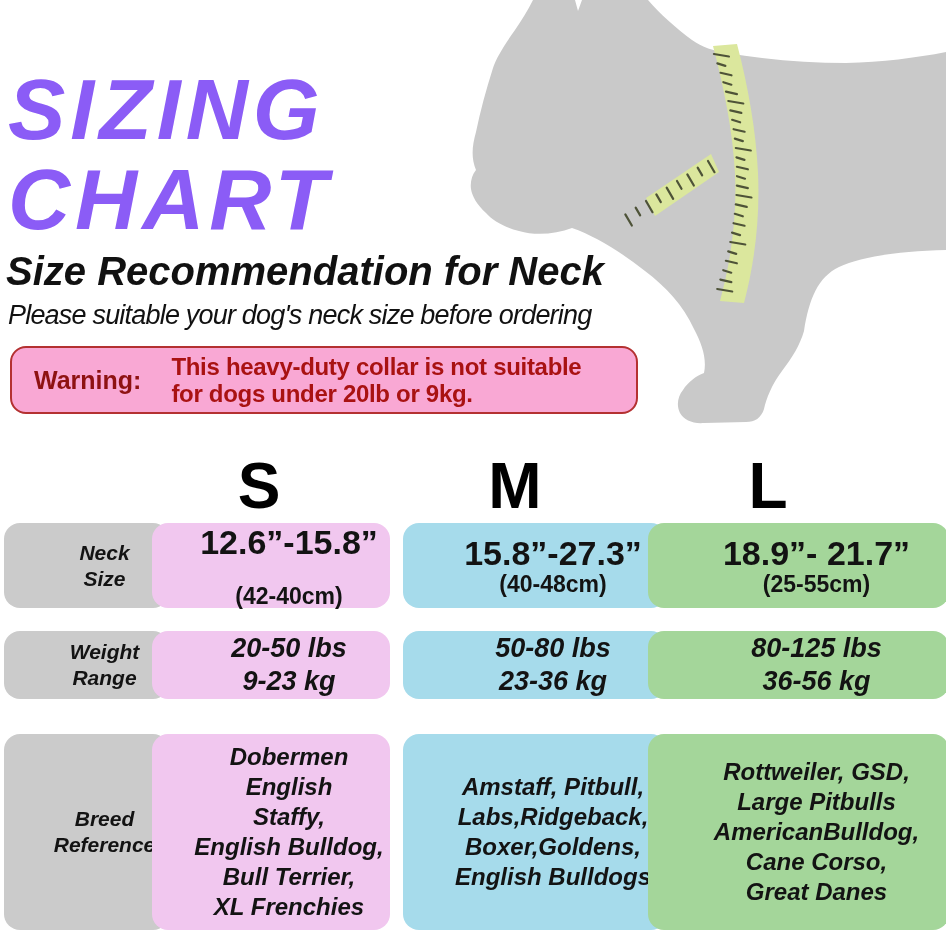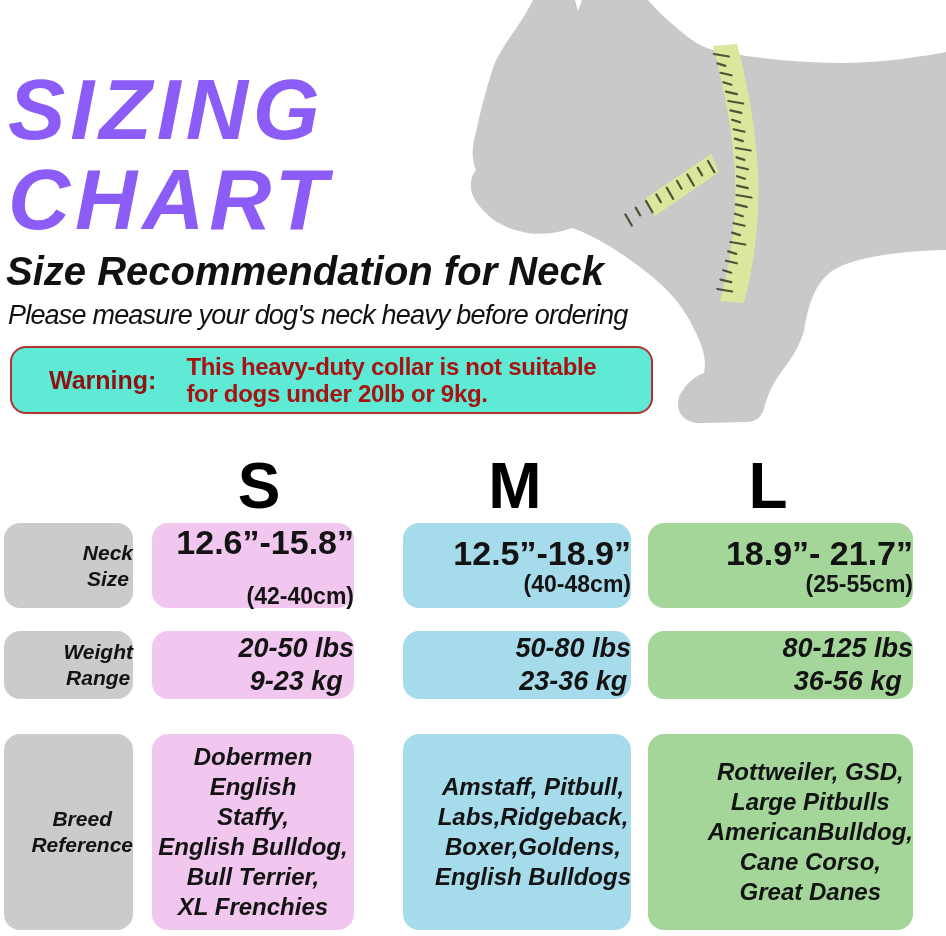--- a/index.html
+++ b/index.html
@@ -10,32 +10,32 @@
   
   .title{position:absolute;left:8px;top:64px;z-index:2;
          font-style:italic;font-weight:700;font-size:86px;line-height:90px;
          letter-spacing:5px;}
   .subtitle{position:absolute;left:6px;top:249px;z-index:2;
             font-style:italic;font-weight:700;font-size:40px;line-height:44px;}
   .note{position:absolute;left:8px;top:298px;z-index:2;
         font-style:italic;font-weight:400;font-size:27px;line-height:34px;letter-spacing:-0.8px;}
   
   .warning-box{position:absolute;left:10px;top:346px;width:624px;height:64px;z-index:2;
-               border:2px solid;border-radius:16px;background:#5eead4;
-               display:flex;align-items:center;padding-left:15px;}
+               border:2px solid;border-radius:16px;background:#f9a8d4;
+               display:flex;align-items:center;}
   .warning-label{font-weight:700;font-size:25px;margin-left:22px;flex:0 0 auto;}
   .warning-message{font-weight:700;font-size:24px;line-height:27px;margin-left:30px;
                    letter-spacing:-0.3px;white-space:pre-line;}
   
   .size-header{position:absolute;top:456px;z-index:2;text-align:center;
                font-weight:700;font-size:64px;line-height:60px;color:#000;}
   .h-s{left:152px;width:214px;} .h-m{left:403px;width:224px;} .h-l{left:648px;width:240px;}
   .cell{position:absolute;z-index:2;border-radius:16px;color:#131313;
-        display:flex;flex-direction:column;align-items:flex-end;justify-content:center;
-        text-align:center;}
+        display:flex;flex-direction:column;align-items:center;justify-content:center;
+        text-align:center;padding-left:36px;}
   .c-label{left:4px;width:129px;font-style:italic;font-weight:700;font-size:21px;line-height:26px;white-space:pre-line;}
   .c-s{left:152px;width:202px;gap:23px;} .c-m{left:403px;width:228px;} .c-l{left:648px;width:265px;}
   .r1{top:523px;height:85px;} .r2{top:631px;height:68px;} .r3{top:734px;height:196px;}
   .r1 .main{font-weight:700;font-size:34px;line-height:38px;white-space:pre-line;}
   .r1 .sub{font-weight:700;font-size:23px;line-height:25px;}
   .r2 .main{font-style:italic;font-weight:700;font-size:27px;line-height:33px;white-space:pre-line;}
   .r3 .main{font-style:italic;font-weight:700;font-size:24px;line-height:30px;white-space:pre-line;}
 </style>
 </head>
 <body>
@@ -113,42 +113,42 @@
         <line x1="635.6666666666666" y1="207.66666666666669" x2="640.1666666666666" y2="215.4066666666667" stroke="#4e5338" stroke-width="2.2" stroke-linecap="round"></line>
         <line x1="625.3333333333334" y1="214.33333333333331" x2="631.8333333333334" y2="225.51333333333332" stroke="#4e5338" stroke-width="2.2" stroke-linecap="round"></line>
       </g>
   </svg>
 
   <div class="title" style="color: #8b5cf6;">
     <div>SIZING</div>
     <div>CHART</div>
   </div>
   <div class="subtitle" style="color: rgb(17, 17, 17);">Size Recommendation for Neck</div>
-  <div class="note" style="color: rgb(17, 17, 17);">Please measure your dog's neck heavy before ordering</div>
+  <div class="note" style="color: rgb(17, 17, 17);">Please suitable your dog's neck size before ordering</div>
 
   <div class="warning-box" style="border-color: rgb(180, 49, 49);">
     <span class="warning-label" style="color: rgb(142, 18, 18);">Warning:</span>
     <span class="warning-message" style="color: rgb(169, 18, 18);">This heavy-duty collar is not suitable
 for dogs under 20lb or 9kg.</span>
   </div>
 
   <div class="size-header h-s">S</div>
   <div class="size-header h-m">M</div>
   <div class="size-header h-l">L</div>
 
   <div class="cell c-label r1" style="background-color: rgb(203, 203, 203);">
     <span style="white-space:pre-line;">Neck
 Size</span>
   </div>
   <div class="cell c-s r1" style="background-color: rgb(241, 199, 239);">
     <span class="main">12.6”-15.8”</span>
     <span class="sub">(42-40cm)</span>
   </div>
   <div class="cell c-m r1" style="background-color: rgb(166, 219, 235);">
-    <span class="main">12.5”-18.9”</span>
+    <span class="main">15.8”-27.3”</span>
     <span class="sub">(40-48cm)</span>
   </div>
   <div class="cell c-l r1" style="background-color: rgb(164, 214, 154);">
     <span class="main">18.9”- 21.7”</span>
     <span class="sub">(25-55cm)</span>
   </div>
 
   <div class="cell c-label r2" style="background-color: rgb(203, 203, 203);">
     <span style="white-space:pre-line;">Weight
 Range</span>

